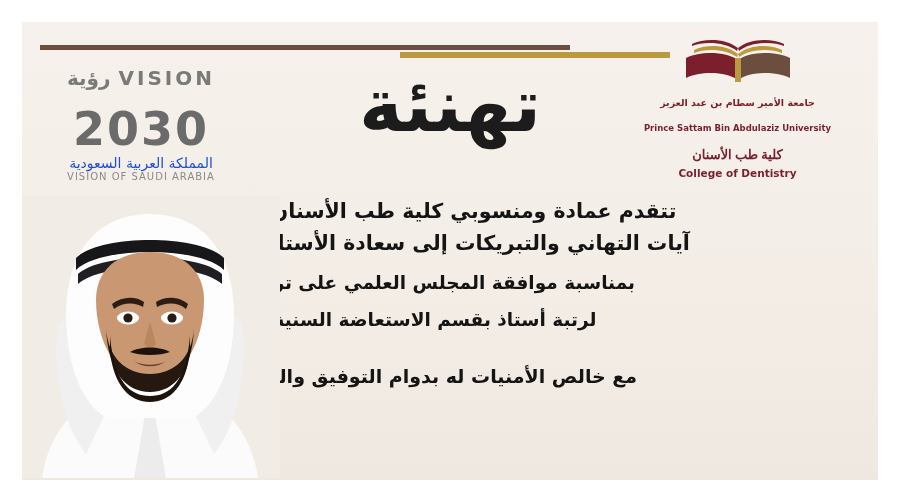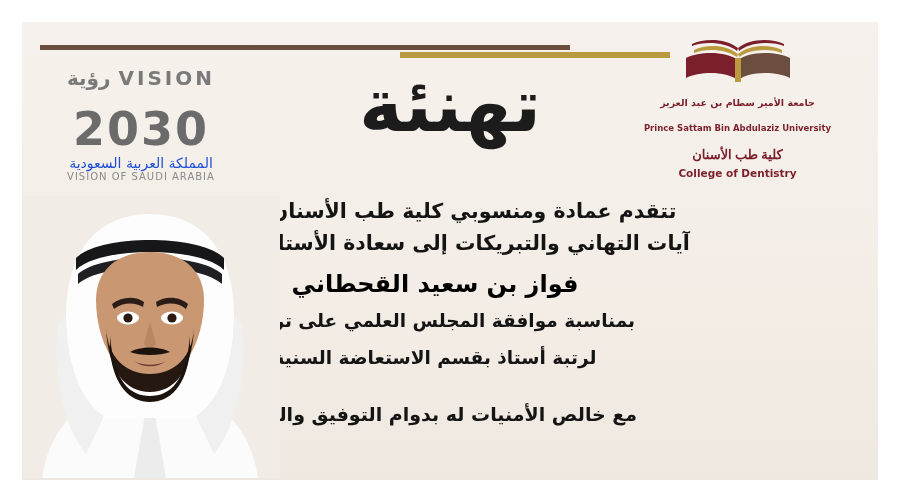--- a/index.html
+++ b/index.html
@@ -219,21 +219,20 @@
     <div class="uni-name-en">Prince Sattam Bin Abdulaziz University</div>
     <div class="uni-college-ar">كلية طب الأسنان</div>
     <div class="uni-college-en">College of Dentistry</div>
   </div>
 
   <div class="tahniah">تهنئة</div>
 
   <div class="body-text">
     <div class="line1">تتقدم عمادة ومنسوبي كلية طب الأسنان بآسمى</div>
     <div class="line1">آيات التهاني والتبريكات إلى سعادة الأستاذ الدكتور:</div>
-    <div class="name">فواز بن سعيد القحطاني</div>
     <div class="line3">بمناسبة موافقة المجلس العلمي على ترقيته</div>
     <div class="line3">لرتبة أستاذ بقسم الاستعاضة السنية</div>
     <div class="line4">مع خالص الأمنيات له بدوام التوفيق والسداد</div>
   </div>
 
   <div class="photo">
     <svg width="258" height="282" viewBox="0 0 258 282" xmlns="http://www.w3.org/2000/svg">
       <defs>
         <clipPath id="cut">
             <rect x="0" y="0" width="258" height="282"></rect>

